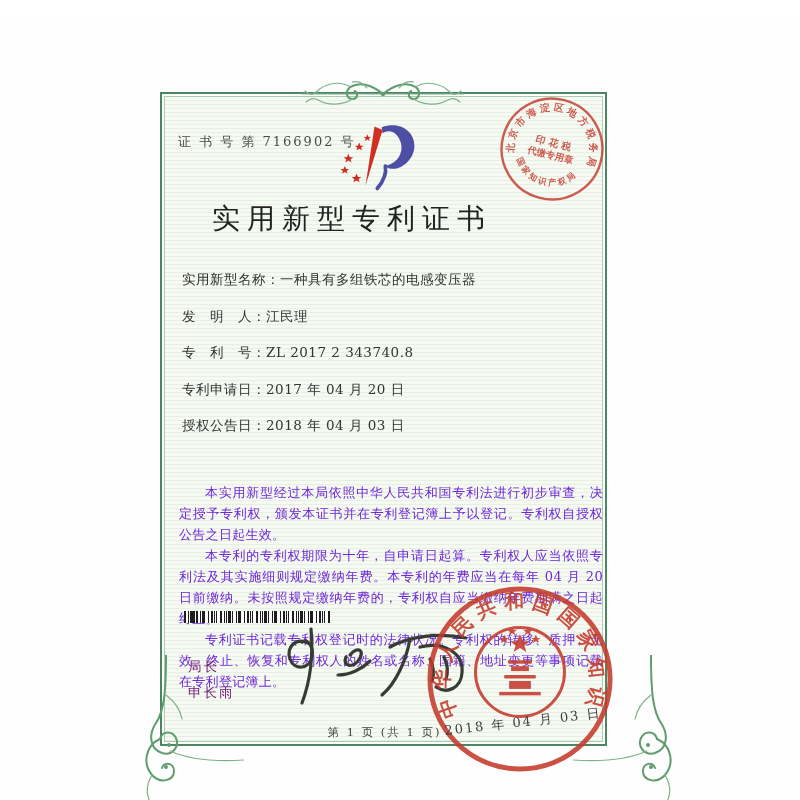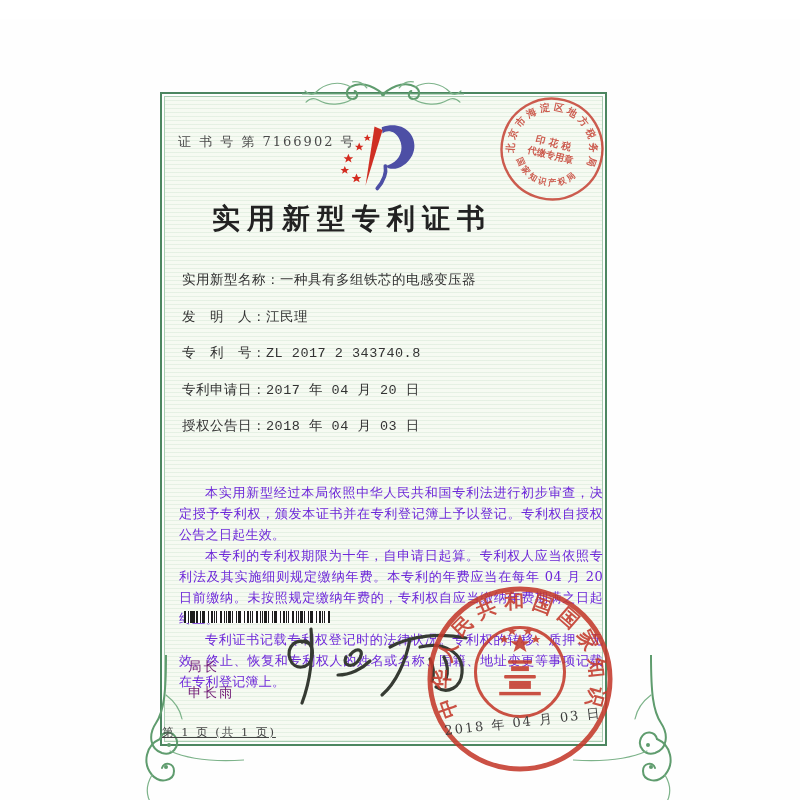--- a/index.html
+++ b/index.html
@@ -29,25 +29,25 @@
   .orn{stroke:#5f9c6e;fill:none;stroke-width:2;stroke-linecap:round;}
   .orn-thin{stroke:#7db38a;fill:none;stroke-width:1.2;stroke-linecap:round;}
 
   
   .cert-no{
     left:178px;top:114px;font-size:13px;letter-spacing:2px;color:#4a4a4a;
   }
   .logo-box{left:334px;top:101px;width:90px;height:74px;}
   .page-title{
     left:162px;top:181px;width:380px;text-align:center;
-    font-size:28px;letter-spacing:7px;color:#222;font-weight:700;
-  }
-
-  
-  .fields{left:182px;top:252px;width:420px;font-size:13.5px;color:#333;font-family:Liberation Mono, monospace;}
+    font-size:28px;letter-spacing:7px;color:#222;font-weight:400;
+  }
+
+  
+  .fields{left:182px;top:252px;width:420px;font-size:13.5px;color:#333;}
   .field-row{height:23px;margin-bottom:13.5px;letter-spacing:0.5px;white-space:nowrap;}
   .field-label{color:#333;}
   .field-value{color:#333;}
 
   
   .paras{
     left:179px;top:463px;width:424px;
     font-size:13px;line-height:21px;text-align:justify;color:#6d28d9;
   }
   .paras p{margin:0;text-indent:2em;letter-spacing:0.3px;}
@@ -57,22 +57,22 @@
     left:184px;top:592px;width:146px;height:12px;background-color:#fff;
     background-image:
       repeating-linear-gradient(90deg,#1e1e1e 0 1.5px,transparent 1.5px 6px),
       repeating-linear-gradient(90deg,#1e1e1e 0 2px,transparent 2px 9px),
       repeating-linear-gradient(90deg,#1e1e1e 0 1px,transparent 1px 4px);
   }
   .signer{left:188px;top:634px;font-size:13.5px;line-height:26px;color:#701a75;letter-spacing:2px;}
   .sig-box{left:278px;top:604px;width:218px;height:86px;}
   .sig-stroke{stroke:#363b33;stroke-width:3.2;fill:none;stroke-linecap:round;stroke-linejoin:round;}
   .footer{
-    left:162px;top:706px;width:445px;
-    font-size:11.5px;color:#444;letter-spacing:2px;text-decoration:underline;
+    left:162px;top:706px;width:445px;text-align:center;
+    font-size:11.5px;color:#444;letter-spacing:2px;
   }
 
   
   .tax-stamp{left:496px;top:74px;width:112px;height:112px;opacity:.82;}
   .office-seal{left:426px;top:566px;width:188px;height:188px;opacity:.88;}
   .seal-text{fill:#c43a2c;font-family:"DejaVu Serif","Liberation Serif",serif;font-weight:600;}
   .seal-date{
     left:444px;top:694px;width:160px;
     font-size:13px;color:#3d3d3d;letter-spacing:2px;
     transform:rotate(-6.5deg);

